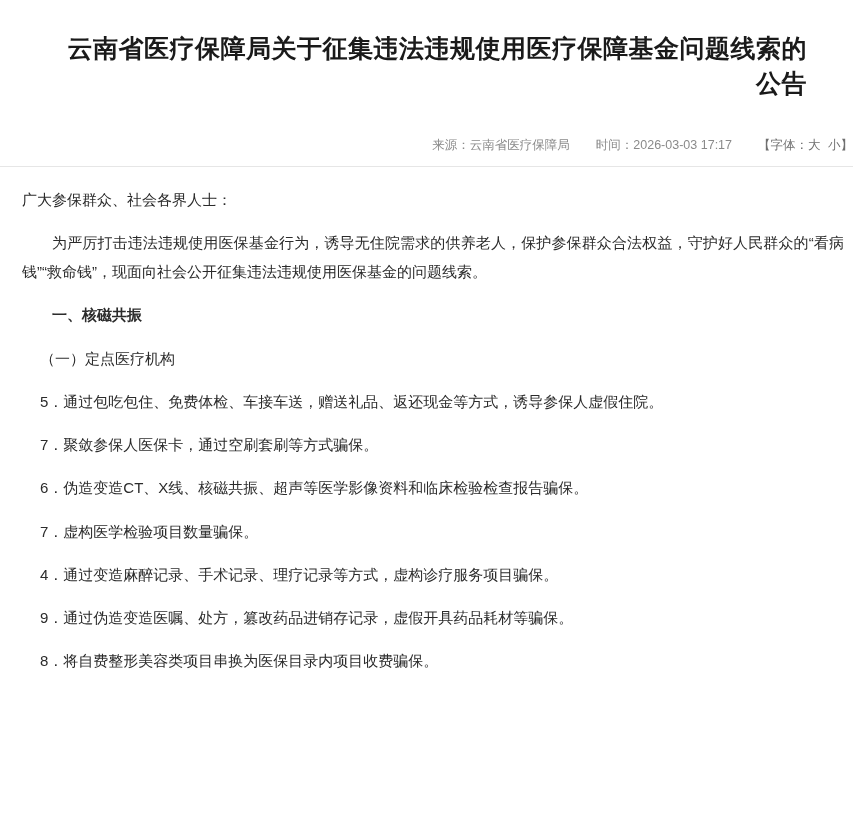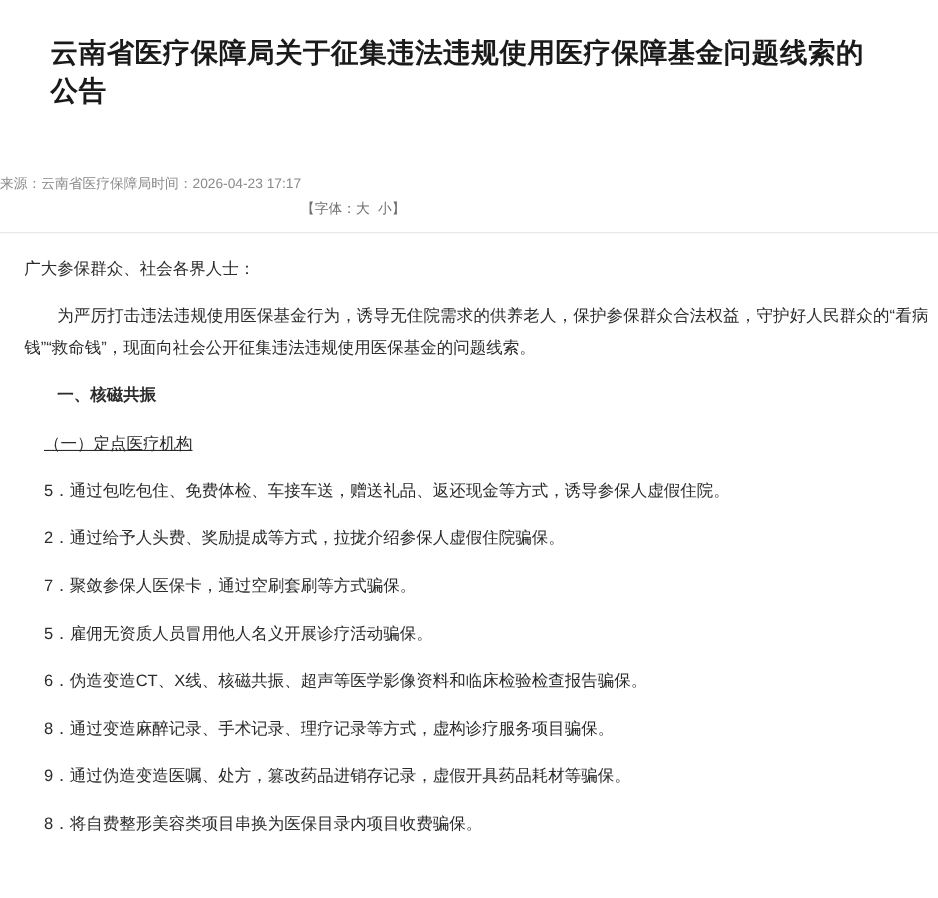--- a/index.html
+++ b/index.html
@@ -18,40 +18,40 @@
     width: 853px;
     height: 816px;
     box-sizing: border-box;
     background: #fff;
     position: relative;
   }
   .article-title {
     font-size: 25px;
     font-weight: bold;
     color: #1a1a1a;
-    text-align: left;
+    text-align: right;
     line-height: 1.42;
     padding: 14px 46px 10px 46px;
     letter-spacing: 0.5px;
   }
   .meta-bar {
     display: flex;
-    justify-content: flex-start;
+    justify-content: flex-end;
     align-items: center;
+    gap: 26px;
     font-size: 12.5px;
     color: #8a8a8a;
     padding: 8px 0 12px 0;
     border-bottom: 1px solid #e6e6e6;
   }
   .meta-item {
     white-space: nowrap;
   }
   .meta-fontsize {
     color: #6f6f6f;
-    margin-top: 45px;
   }
   .meta-fontsize .sep {
     color: #b9b9b9;
     padding: 0 2px;
   }
   .content {
     padding: 18px 9px 0 22px;
     font-size: 15px;
     line-height: 1.95;
     color: #2b2b2b;
@@ -65,52 +65,50 @@
   }
   .p-heading {
     font-weight: bold;
     text-indent: 2em;
     margin-top: 18px;
     margin-bottom: 16px;
   }
   .p-sub {
     text-indent: 1.2em;
     margin-bottom: 16px;
-    text-decoration: underline;
   }
   .p-item {
     text-indent: 1.2em;
     margin-bottom: 16px;
   }
   .greeting {
     margin-bottom: 14px;
   }
 </style>
 </head>
 <body>
 
 <div class="page">
 
   <h1 class="article-title">云南省医疗保障局关于征集违法违规使用医疗保障基金问题线索的公告</h1>
 
   <div class="meta-bar">
     <span class="meta-item"><span>来源：</span><span>云南省医疗保障局</span></span>
-    <span class="meta-item"><span>时间：</span><span>2026-04-23 17:17</span></span>
+    <span class="meta-item"><span>时间：</span><span>2026-03-03 17:17</span></span>
     <span class="meta-item meta-fontsize"><span>【字体：</span><span>大</span><span class="sep"> </span><span>小</span><span>】</span></span>
   </div>
 
   <div class="content">
     <p class="greeting">广大参保群众、社会各界人士：</p>
     <p class="p-indent">为严厉打击违法违规使用医保基金行为，诱导无住院需求的供养老人，保护参保群众合法权益，守护好人民群众的“看病钱”“救命钱”，现面向社会公开征集违法违规使用医保基金的问题线索。</p>
     <p class="p-heading">一、核磁共振</p>
     <p class="p-sub">（一）定点医疗机构</p>
     <p class="p-item">5．通过包吃包住、免费体检、车接车送，赠送礼品、返还现金等方式，诱导参保人虚假住院。</p>
-    <p class="p-item">2．通过给予人头费、奖励提成等方式，拉拢介绍参保人虚假住院骗保。</p>
     <p class="p-item">7．聚敛参保人医保卡，通过空刷套刷等方式骗保。</p>
-    <p class="p-item">5．雇佣无资质人员冒用他人名义开展诊疗活动骗保。</p>
     <p class="p-item">6．伪造变造CT、X线、核磁共振、超声等医学影像资料和临床检验检查报告骗保。</p>
-    <p class="p-item">8．通过变造麻醉记录、手术记录、理疗记录等方式，虚构诊疗服务项目骗保。</p>
+    <p class="p-item">7．虚构医学检验项目数量骗保。</p>
+    <p class="p-item">4．通过变造麻醉记录、手术记录、理疗记录等方式，虚构诊疗服务项目骗保。</p>
     <p class="p-item">9．通过伪造变造医嘱、处方，篡改药品进销存记录，虚假开具药品耗材等骗保。</p>
     <p class="p-item">8．将自费整形美容类项目串换为医保目录内项目收费骗保。</p>
 
   </div>
 
 </div>
 
 </body></html>

